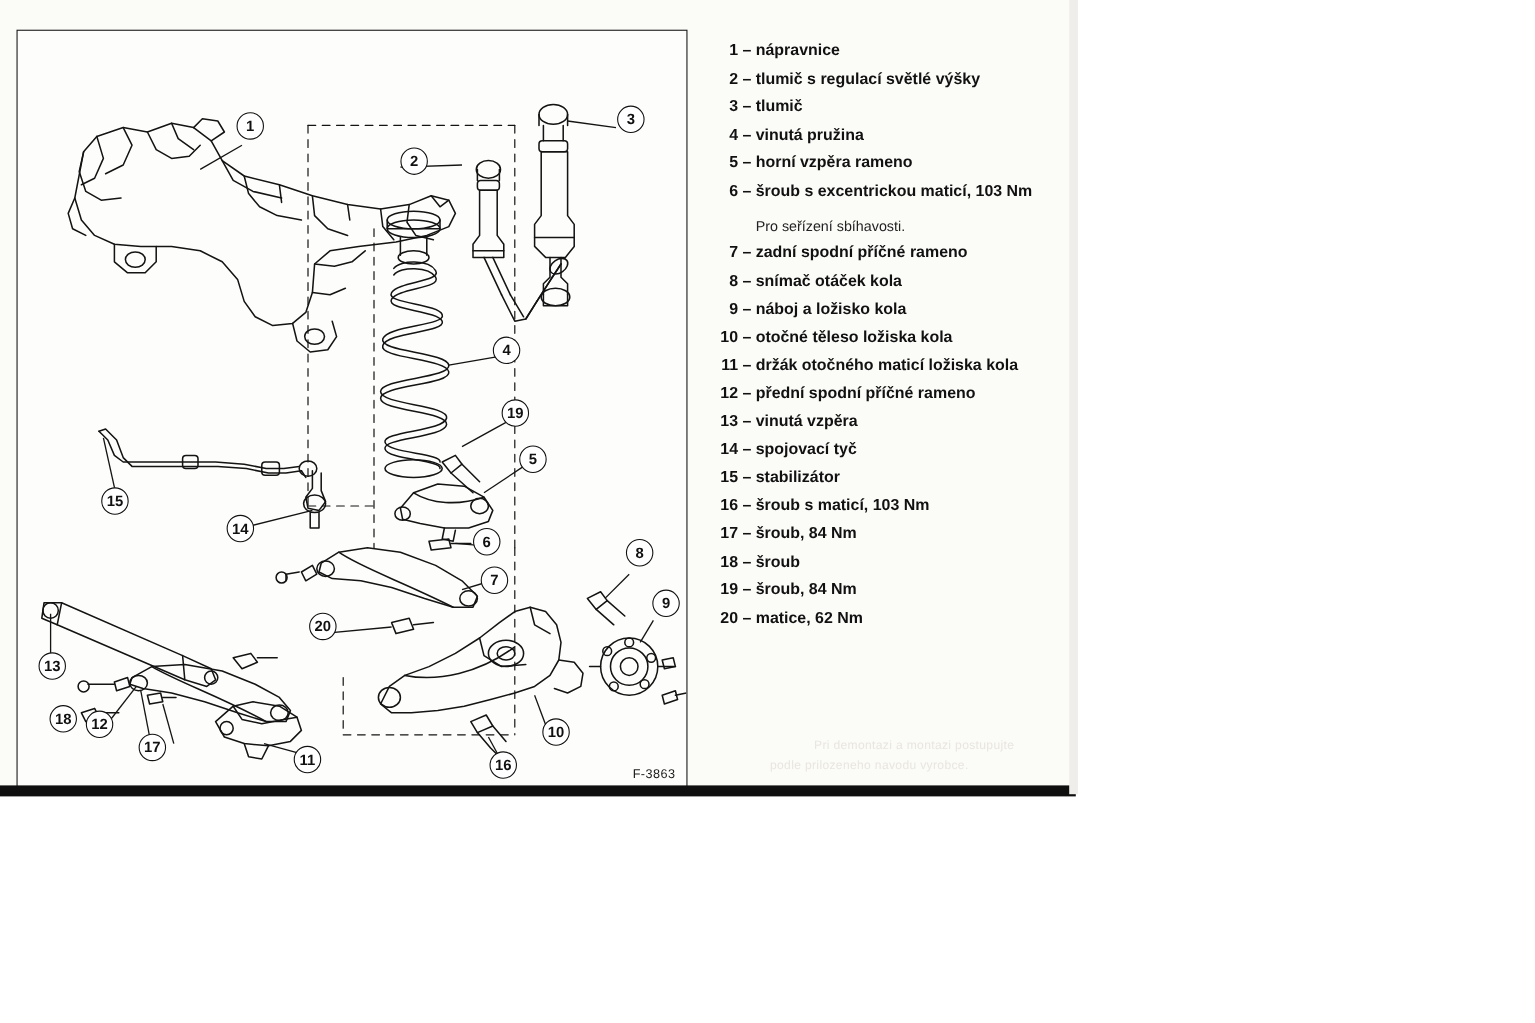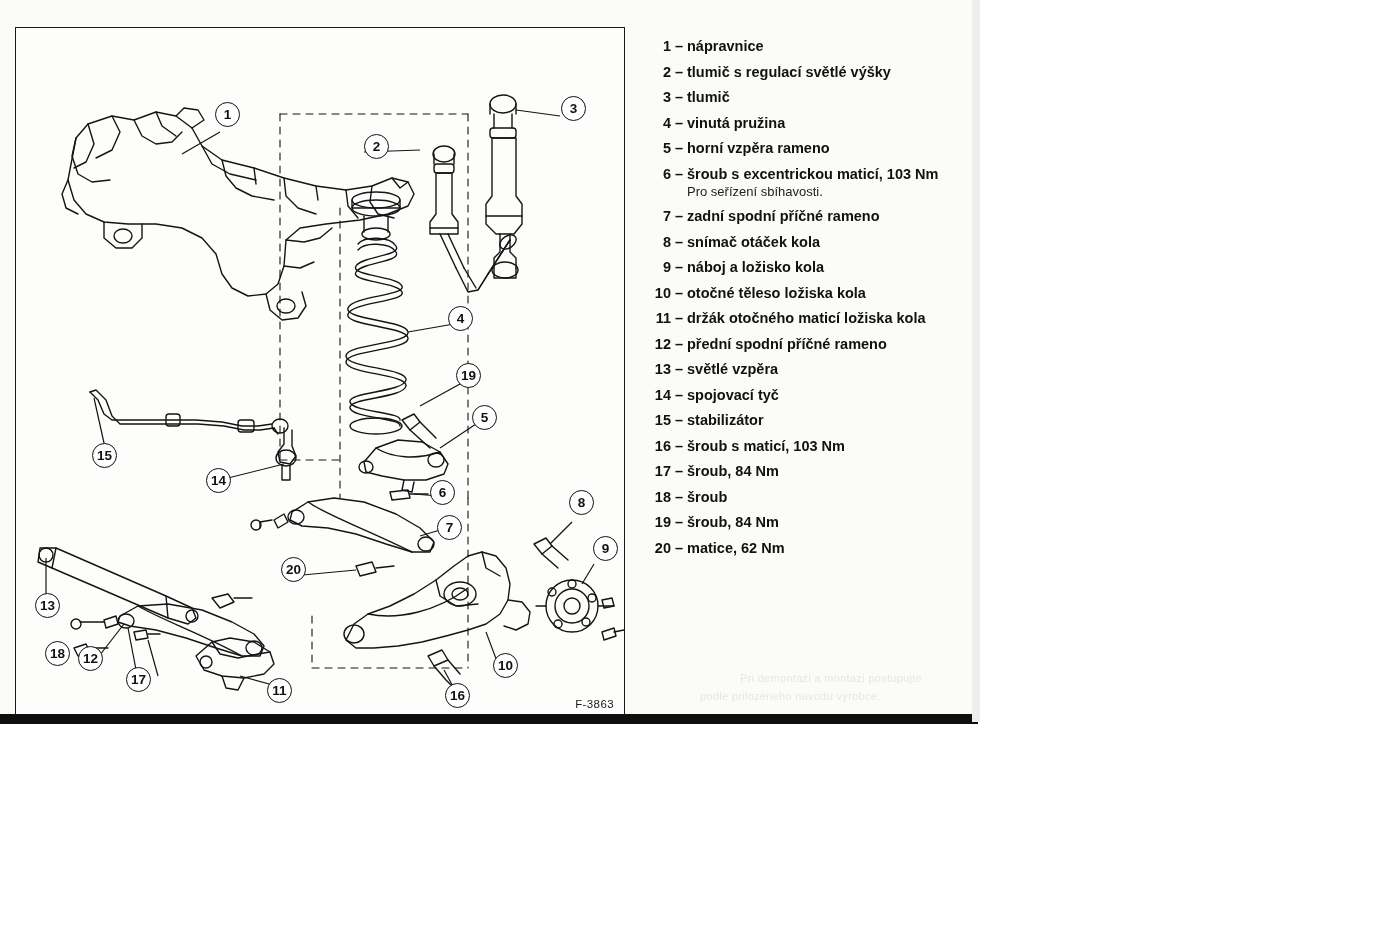--- a/index.html
+++ b/index.html
@@ -86,21 +86,21 @@
     text-align: center;
     flex: 0 0 16px;
   }
   .legend-text {
     flex: 1 1 auto;
   }
   .legend-sub {
     font-weight: normal;
     font-size: 13px;
     color: #222;
-    margin-top: 0;
+    margin-top: 14px;
   }
   
   #scan-band {
     position: absolute;
     left: 0;
     top: 714px;
     width: 978px;
     height: 10px;
     background: #0f0f0f;
   }
@@ -462,21 +462,21 @@
 
     <div class="legend-row">
       <span class="legend-num">12</span>
       <span class="legend-dash">–</span>
       <span class="legend-text">přední spodní příčné rameno</span>
     </div>
 
     <div class="legend-row">
       <span class="legend-num">13</span>
       <span class="legend-dash">–</span>
-      <span class="legend-text">světlé vzpěra</span>
+      <span class="legend-text">vinutá vzpěra</span>
     </div>
 
     <div class="legend-row">
       <span class="legend-num">14</span>
       <span class="legend-dash">–</span>
       <span class="legend-text">spojovací tyč</span>
     </div>
 
     <div class="legend-row">
       <span class="legend-num">15</span>

